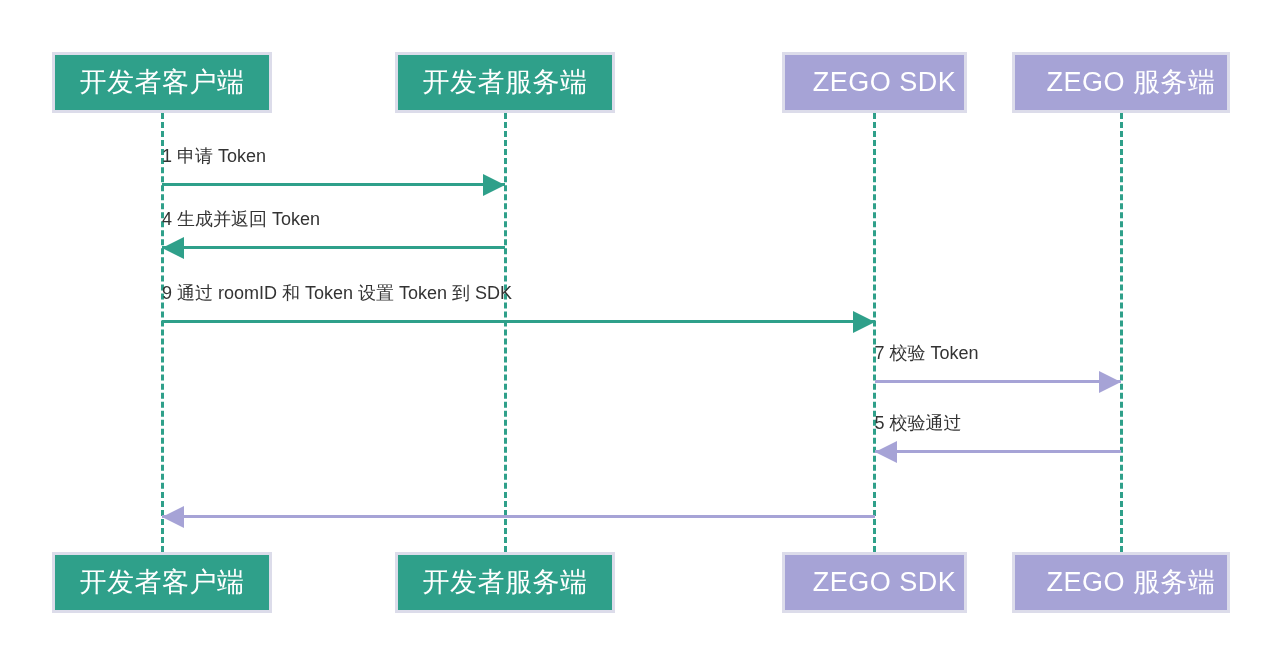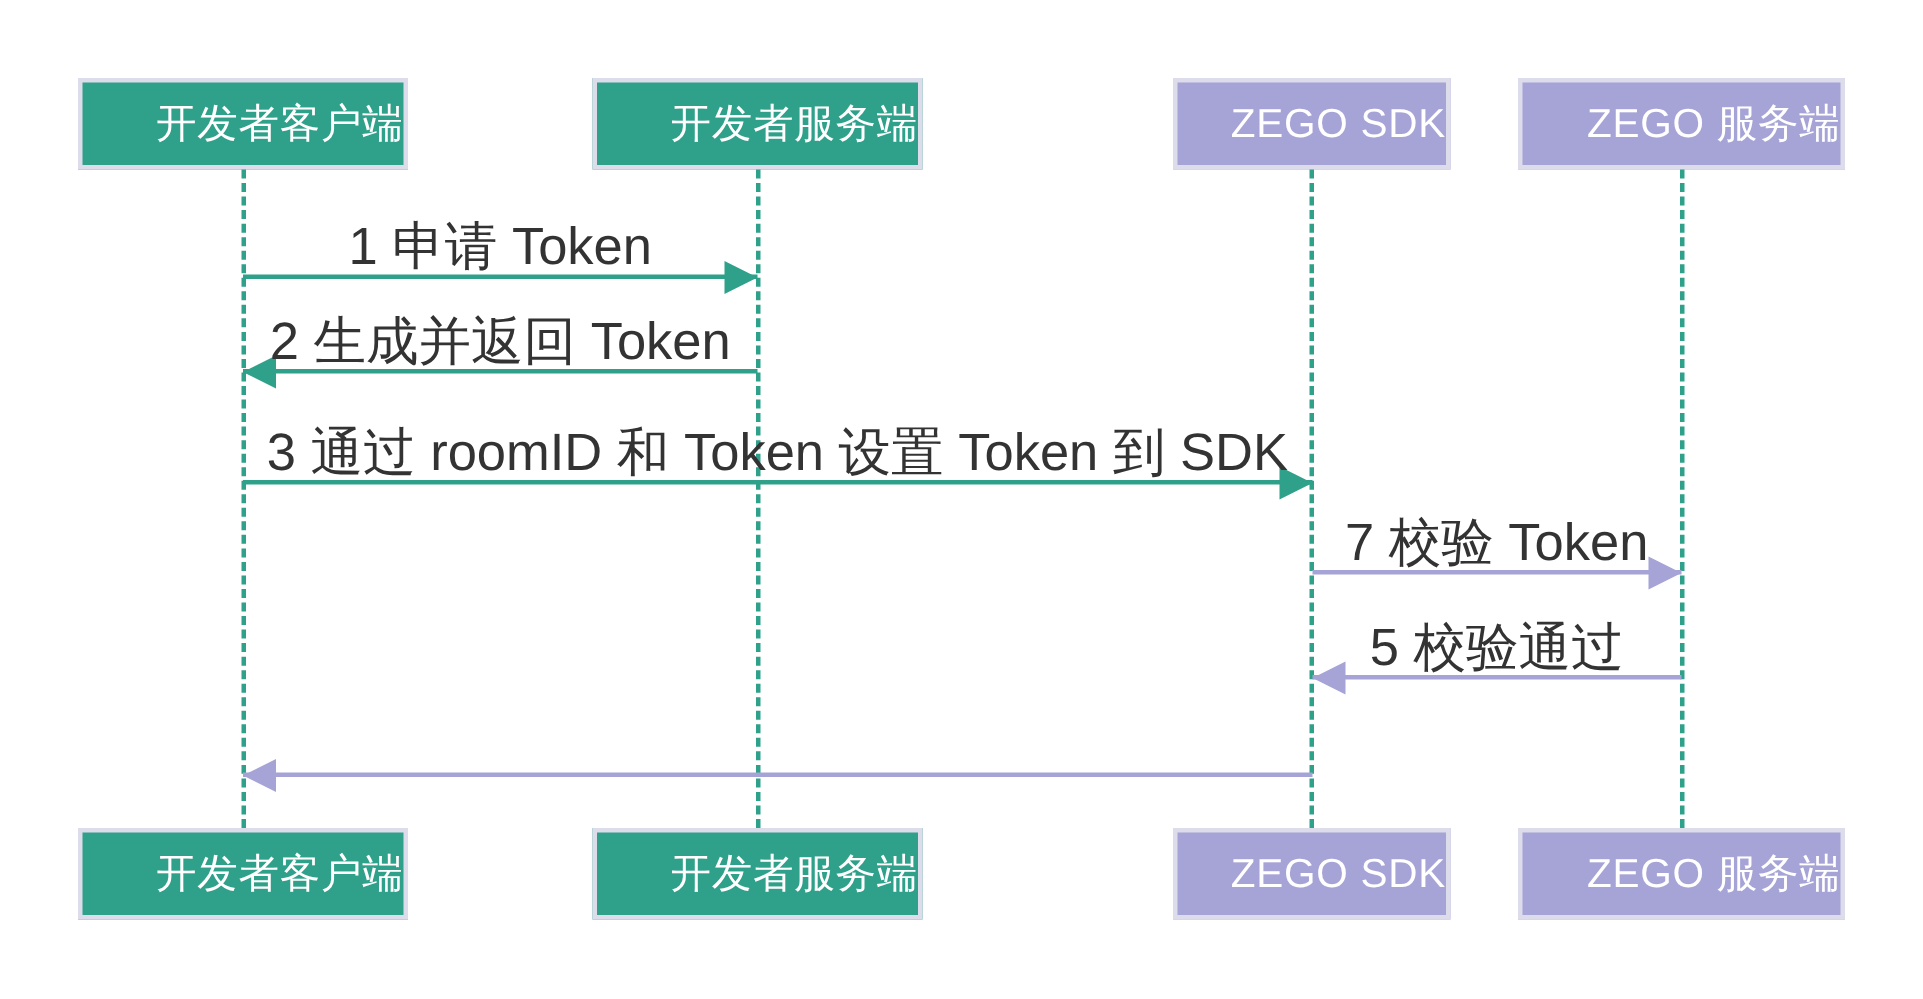--- a/index.html
+++ b/index.html
@@ -22,21 +22,21 @@
     width: 1282px;
     height: 666px;
   }
 
   
   .participant-box {
     position: absolute;
     box-sizing: border-box;
     display: flex;
     align-items: center;
-    justify-content: flex-end;
+    justify-content: center;
     color: #ffffff;
     font-size: 27px;
     letter-spacing: 0.5px;
     white-space: nowrap;
     border: 3px solid #dcdcea;
     line-height: 1;
   }
   .participant-box.teal   { background: #2fa08a; }
   .participant-box.purple { background: #a6a3d6; padding-left: 20px; }
 
@@ -69,24 +69,24 @@
     border-top: 11px solid transparent;
     border-bottom: 11px solid transparent;
     border-right: 22px solid #2fa08a;
   }
   .arrow-head.right.purple { border-left-color: #a6a3d6; }
   .arrow-head.left.purple  { border-right-color: #a6a3d6; }
 
   .msg-label {
     position: absolute;
     color: #333333;
-    font-size: 35px;
+    font-size: 18px;
     white-space: nowrap;
     line-height: 1;
-    text-align: center;
+    text-align: left;
   }
 </style>
 </head>
 <body>
 
 <div id="diagram">
     <div class="participant-box teal" style="left: 52px; top: 52px; width: 220px; height: 61px;">
       <span>开发者客户端</span>
     </div>
     <div class="participant-box teal" style="left: 395px; top: 52px; width: 220px; height: 61px;">
@@ -112,24 +112,24 @@
     </div>
     <div class="lifeline" style="left: 160.5px; top: 113px; height: 439px;"></div>
     <div class="lifeline" style="left: 503.5px; top: 113px; height: 439px;"></div>
     <div class="lifeline" style="left: 873px; top: 113px; height: 439px;"></div>
     <div class="lifeline" style="left: 1119.5px; top: 113px; height: 439px;"></div>
     <div class="msg-line" style="left: 162px; top: 183px; width: 343px;"></div>
     <div class="arrow-head right" style="top: 173.5px; left: 483px;"></div>
     <div class="msg-label" style="left: 162px; width: 343px; top: 147px;">1 申请 Token</div>
     <div class="msg-line" style="left: 162px; top: 246px; width: 343px;"></div>
     <div class="arrow-head left" style="top: 236.5px; left: 162px;"></div>
-    <div class="msg-label" style="left: 162px; width: 343px; top: 210px;">2 生成并返回 Token</div>
+    <div class="msg-label" style="left: 162px; width: 343px; top: 210px;">4 生成并返回 Token</div>
     <div class="msg-line" style="left: 162px; top: 320px; width: 712.5px;"></div>
     <div class="arrow-head right" style="top: 310.5px; left: 852.5px;"></div>
-    <div class="msg-label" style="left: 162px; width: 712.5px; top: 284px;">3 通过 roomID 和 Token 设置 Token 到 SDK</div>
+    <div class="msg-label" style="left: 162px; width: 712.5px; top: 284px;">9 通过 roomID 和 Token 设置 Token 到 SDK</div>
     <div class="msg-line purple" style="left: 874.5px; top: 380px; width: 246.5px;"></div>
     <div class="arrow-head right purple" style="top: 370.5px; left: 1099px;"></div>
     <div class="msg-label" style="left: 874.5px; width: 246.5px; top: 344px;">7 校验 Token</div>
     <div class="msg-line purple" style="left: 874.5px; top: 450px; width: 246.5px;"></div>
     <div class="arrow-head left purple" style="top: 440.5px; left: 874.5px;"></div>
     <div class="msg-label" style="left: 874.5px; width: 246.5px; top: 414px;">5 校验通过</div>
     <div class="msg-line purple" style="left: 162px; top: 515px; width: 712.5px;"></div>
     <div class="arrow-head left purple" style="top: 505.5px; left: 162px;"></div>
   </div>
 

